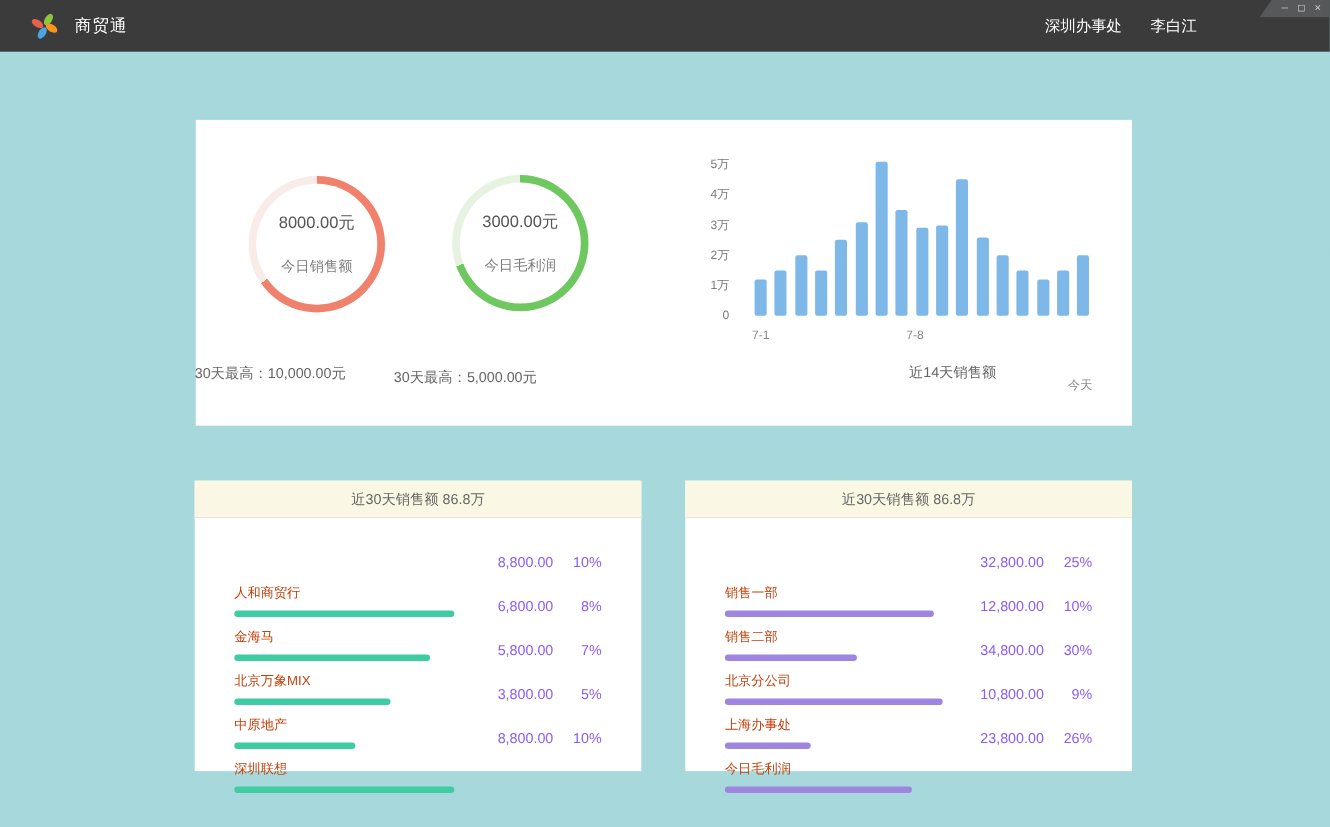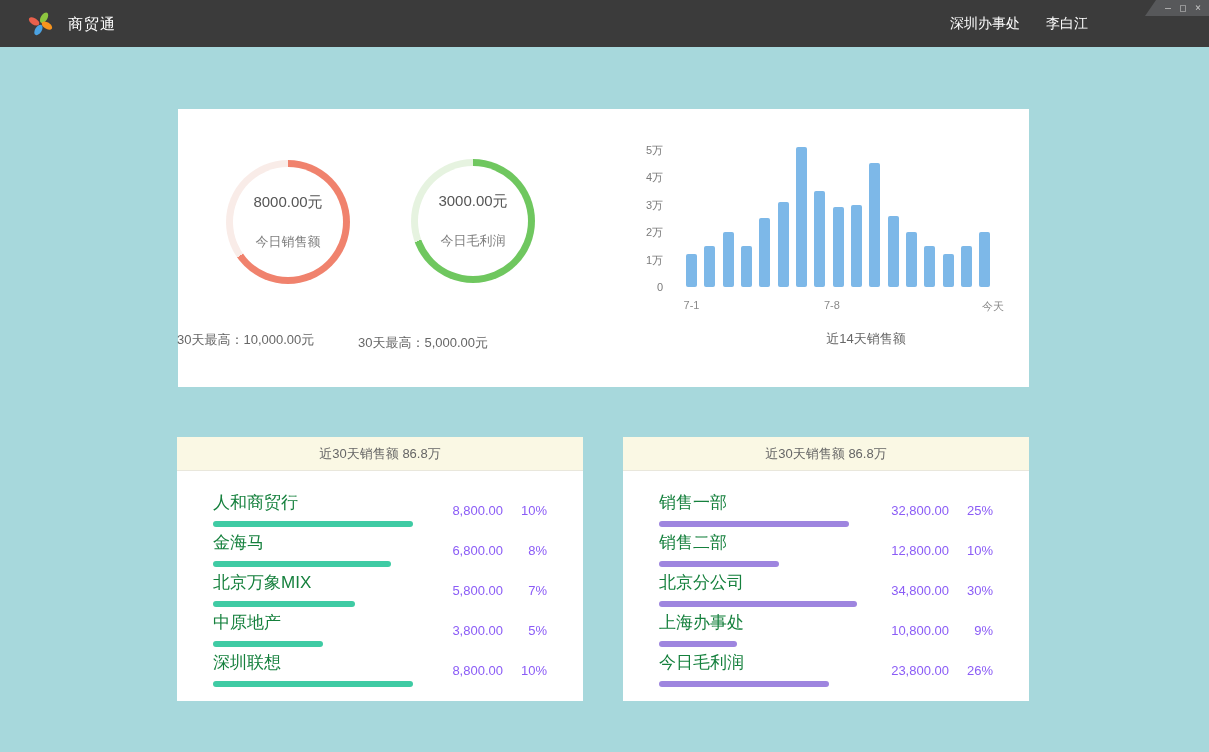--- a/index.html
+++ b/index.html
@@ -60,21 +60,21 @@
   .chart-caption{ position:absolute; left:498px; top:221px; width:380px;
     text-align:center; font-size:13px; color:#666; }
 
   
   .panel-header{ height:34px; background:var(--panel-header-bg,#FAF8E4);
     border-bottom:1px solid #E9E7DC; display:flex; align-items:center; justify-content:center;
     font-size:13px; color:#666; }
   .panel-body{ padding:20px 36px 0 36px; }
   .list-row{ height:40px; display:flex; justify-content:space-between; }
   .row-left{ width:210px; }
-  .list-item-name{ font-size:17px; color:#15803d; }
+  .list-item-name{ font-size:12px; color:#c2410c;margin-top:40px; }
   .bar-track{ width:200px; margin-top:7px; }
   .bar-fill{ height:6px; border-radius:3px; }
   .row-right{ display:flex; padding-top:12px; font-size:13px; color:#8b5cf6; }
   .amount{ width:80px; text-align:right; }
   .pct{ width:44px; text-align:right; }
 </style>
 </head>
 <body>
 
 <div class="topbar">
@@ -135,21 +135,21 @@
       <div class="bar" style="left: 222.97px; height: 82.5px;"></div>
       <div class="bar" style="left: 241.3px; height: 123.75px;"></div>
       <div class="bar" style="left: 259.63px; height: 71.5px;"></div>
       <div class="bar" style="left: 277.96px; height: 55px;"></div>
       <div class="bar" style="left: 296.29px; height: 41.25px;"></div>
       <div class="bar" style="left: 314.62px; height: 33px;"></div>
       <div class="bar" style="left: 332.95px; height: 41.25px;"></div>
       <div class="bar" style="left: 351.28px; height: 55px;"></div>
       <div class="x-tick" style="left: 43.5px;">7-1</div>
       <div class="x-tick" style="left: 171.81px; text-align: right;">7-8</div>
-      <div class="x-tick" style="left: 345px;">今天</div>
+      <div class="x-tick" style="left: 334px; margin-top: 44px;">今天</div>
     </div>
   <div class="chart-caption">近14天销售额</div>
 </div>
 
 <div class="card card-left">
   <div class="panel-header">近30天销售额 86.8万</div>
   <div class="panel-body">
   <div class="list-row">
     <div class="row-left">
       <div class="list-item-name">人和商贸行</div>

